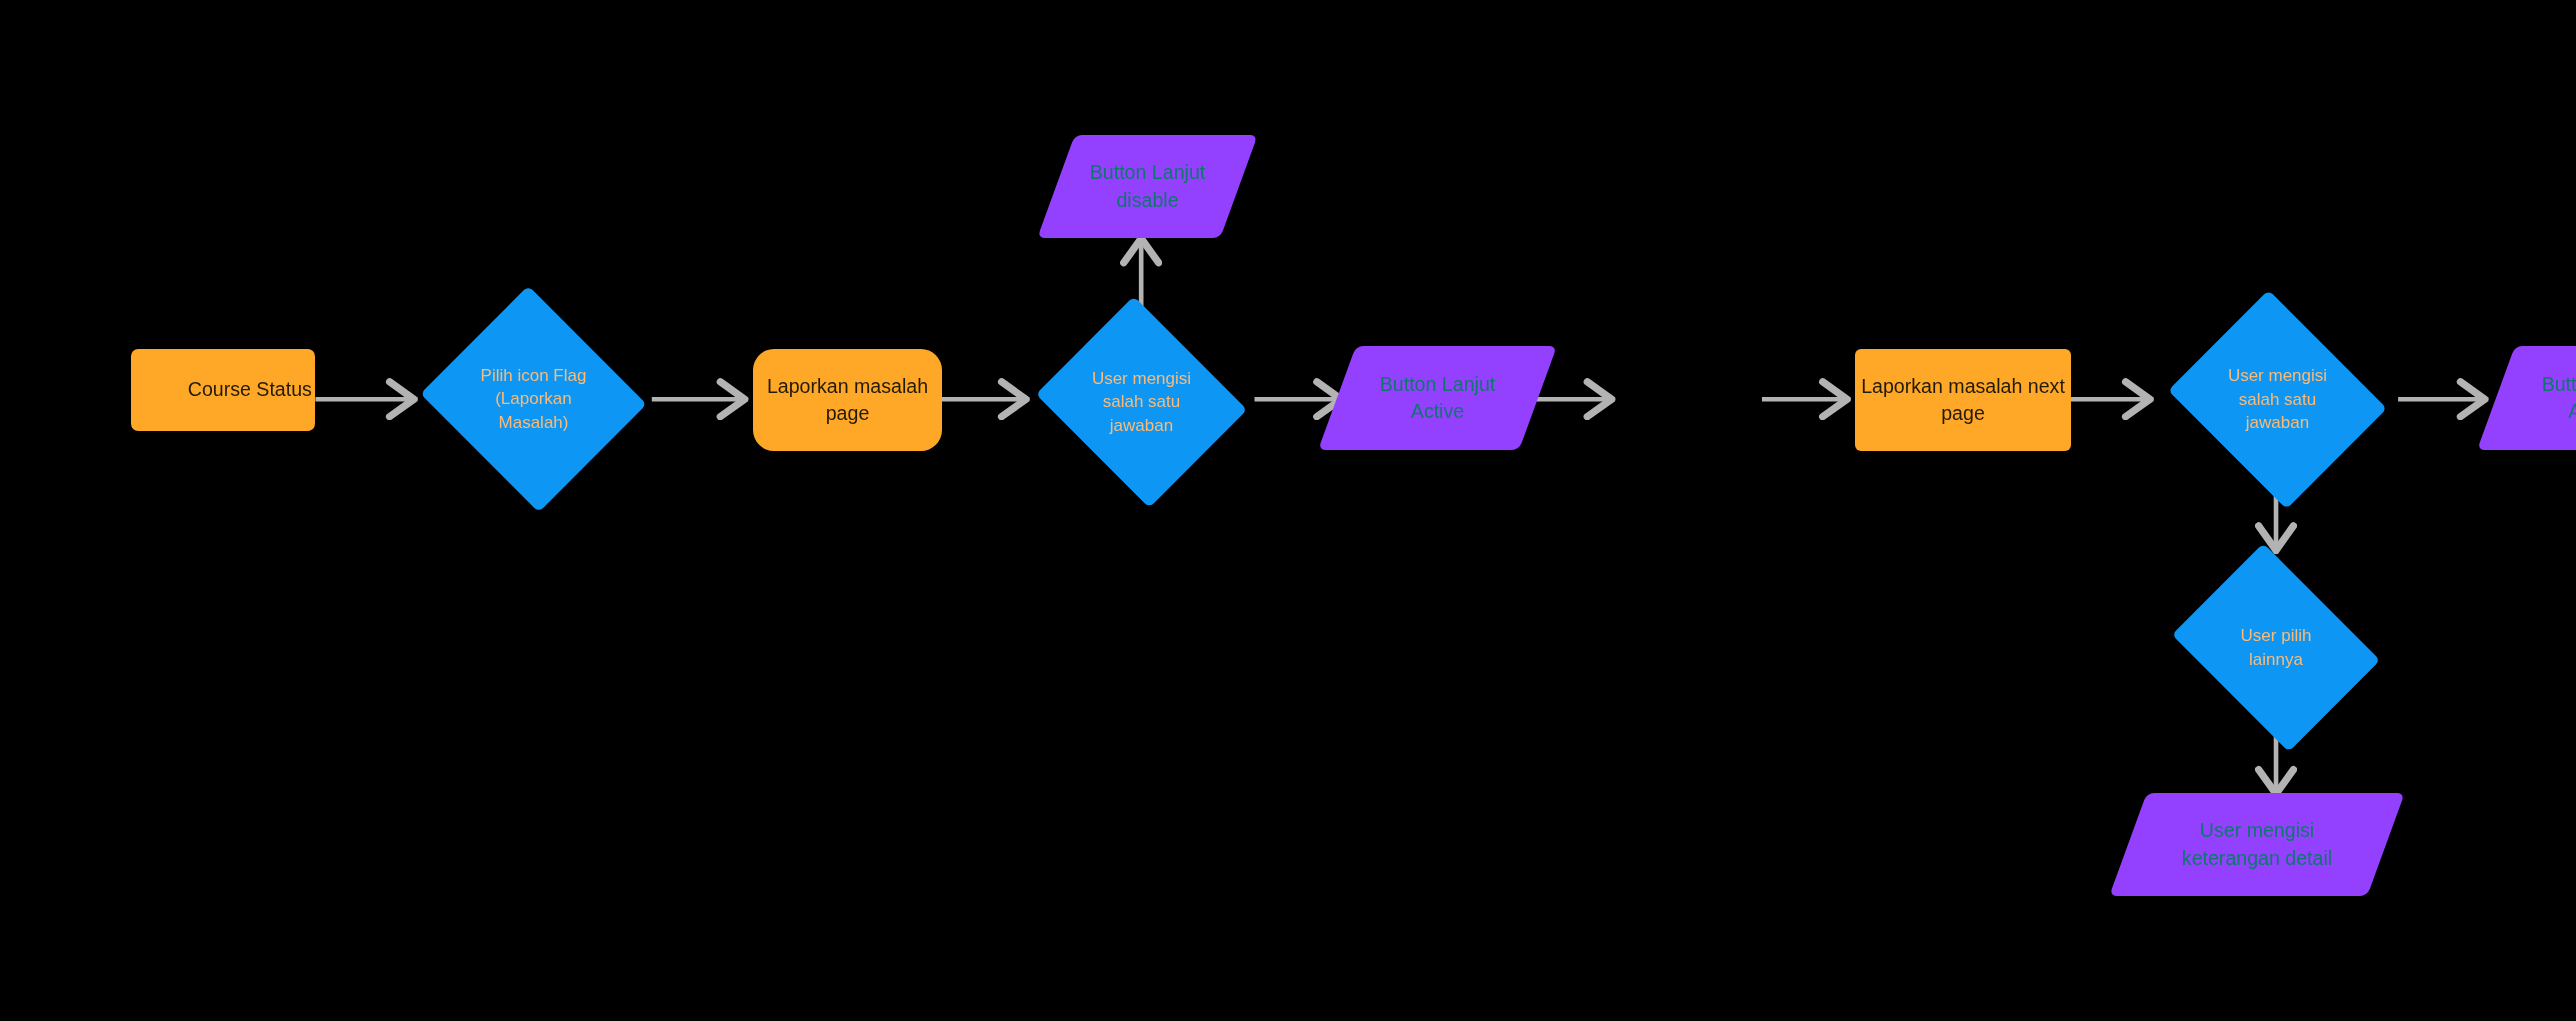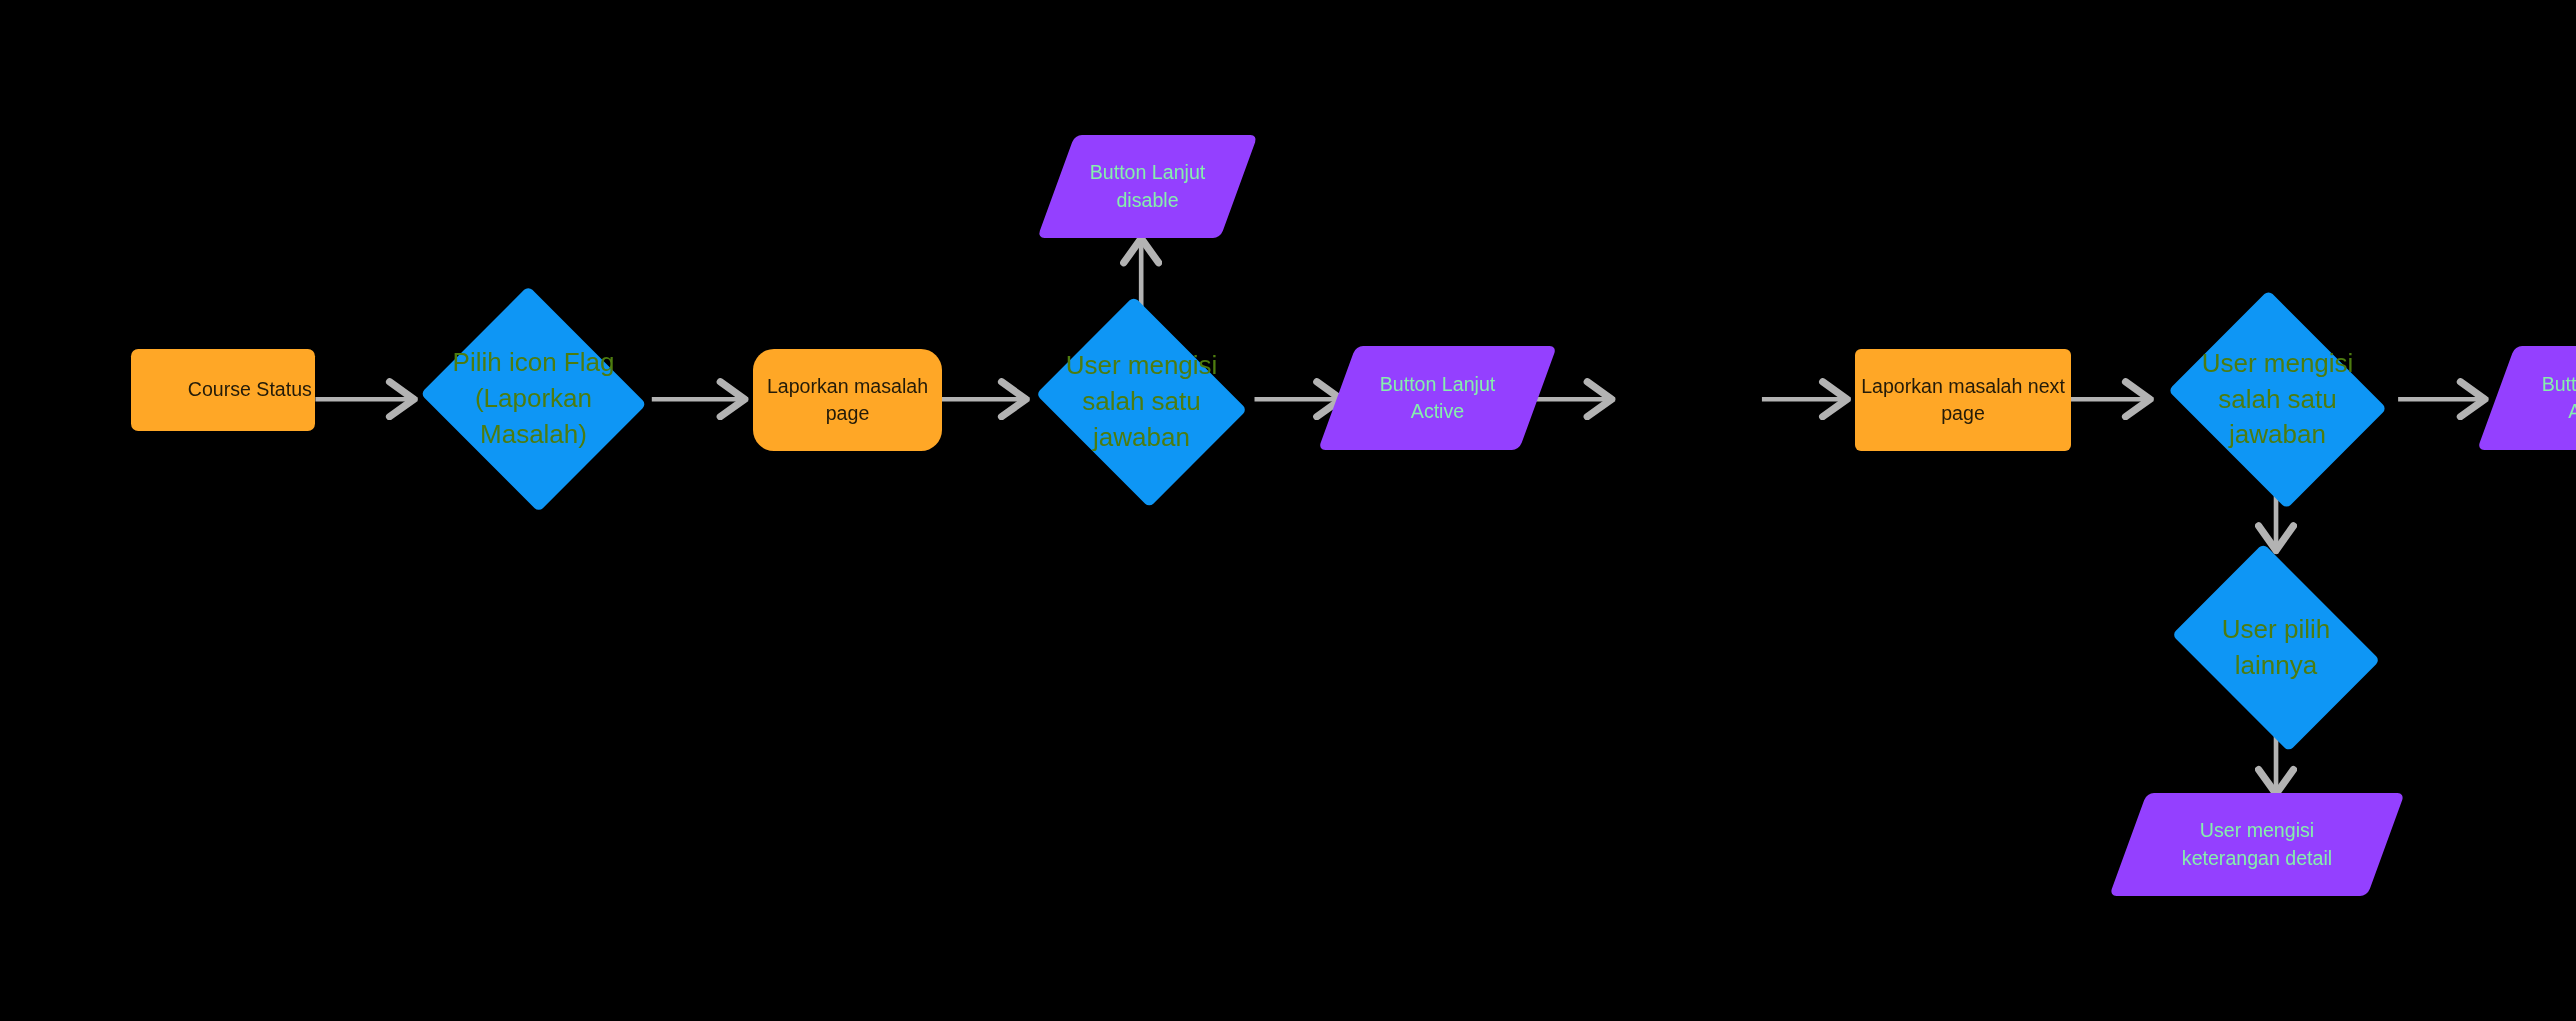--- a/index.html
+++ b/index.html
@@ -42,43 +42,43 @@
   }
   
   .shape-rect {
     background: #FFA726;
     border-radius: 7.2px;
     color: #231B09;
     font-size: 19.6px;
   }
   
   .shape-diamond {
-    color: #4d7c0f;
-    font-size: 26px;
+    color: #fdba74;
+    font-size: 17px;
     background: transparent;
   }
   .shape-diamond::before {
     content: "";
     position: absolute;
     left: 0; top: 0; right: 0; bottom: 0;
     background: #0E96F5;
     border-radius: 8.2px;
     transform: rotate(45deg) scale(0.707);
     z-index: 1;
   }
   .shape-diamond.wide::before {
     transform: none;
     border-radius: 0;
     background: #0E96F5;
     -webkit-clip-path: polygon(50% 0%, 100% 50%, 50% 100%, 0% 50%);
     clip-path: polygon(50% 0%, 100% 50%, 50% 100%, 0% 50%);
   }
   
   .shape-parallelogram {
-    color: #86efac;
+    color: #0f766e;
     font-size: 19.6px;
     background: transparent;
   }
   .shape-parallelogram::before {
     content: "";
     position: absolute;
     left: 0; top: 0; right: 0; bottom: 0;
     background: #9440FF;
     border-radius: 7.2px;
     transform: skewX(-20deg);

